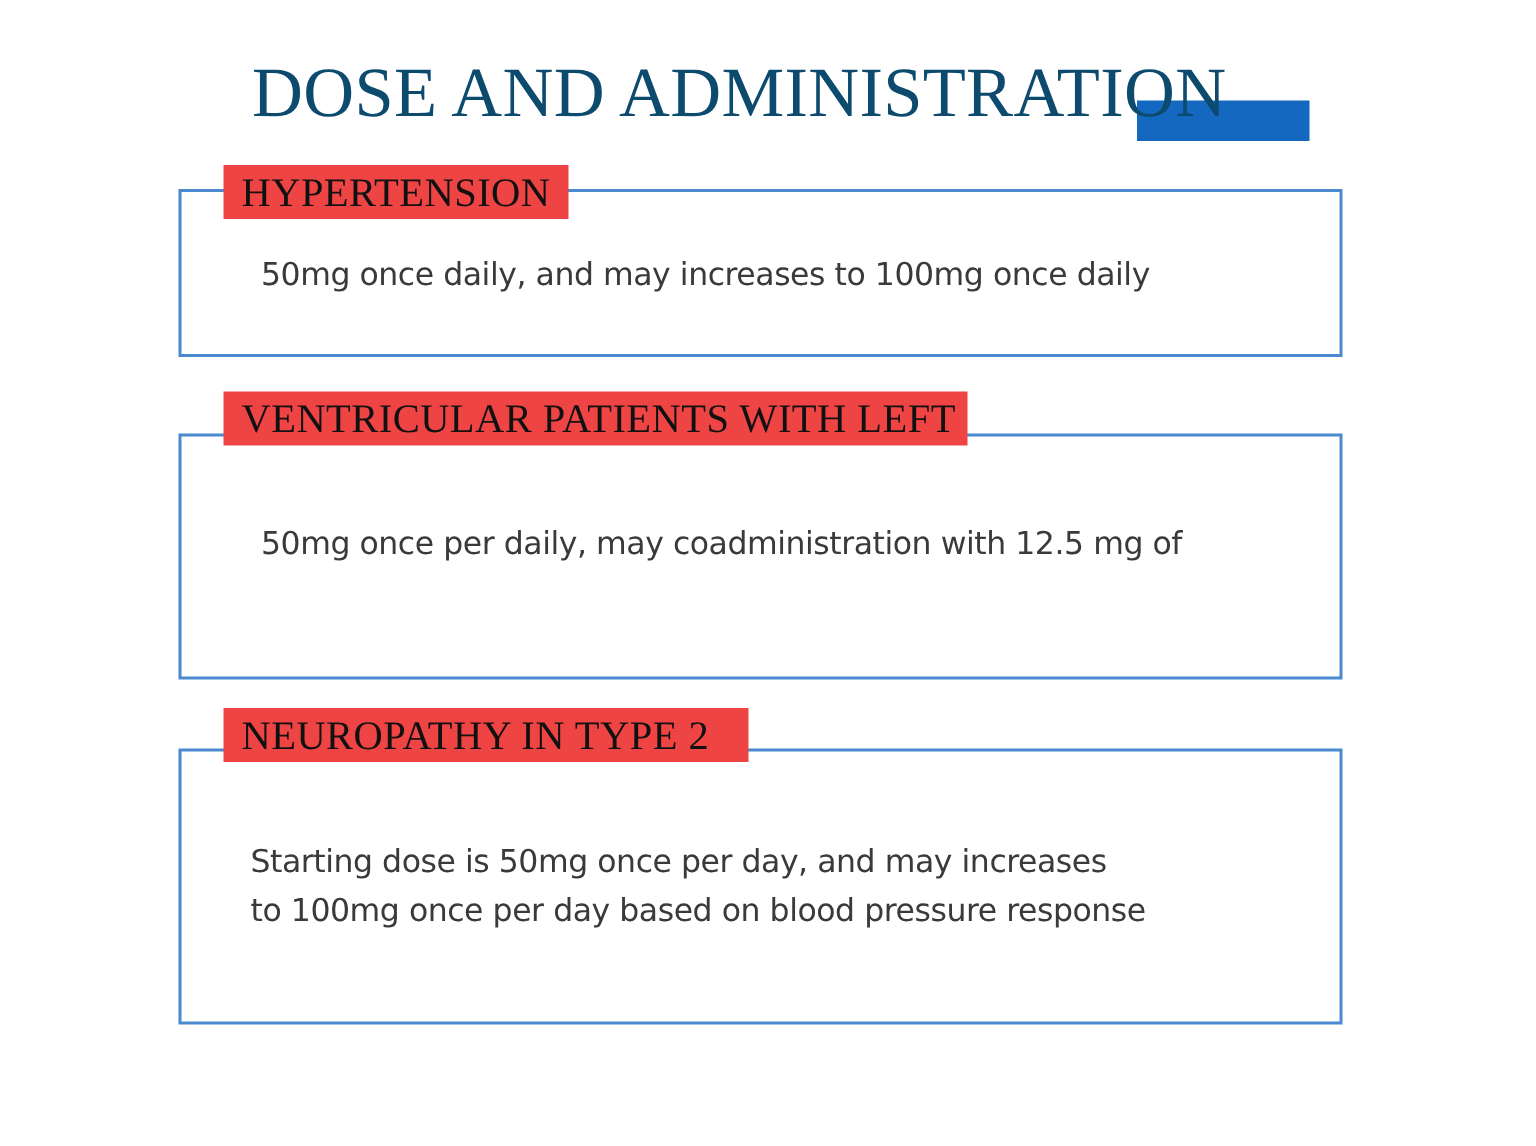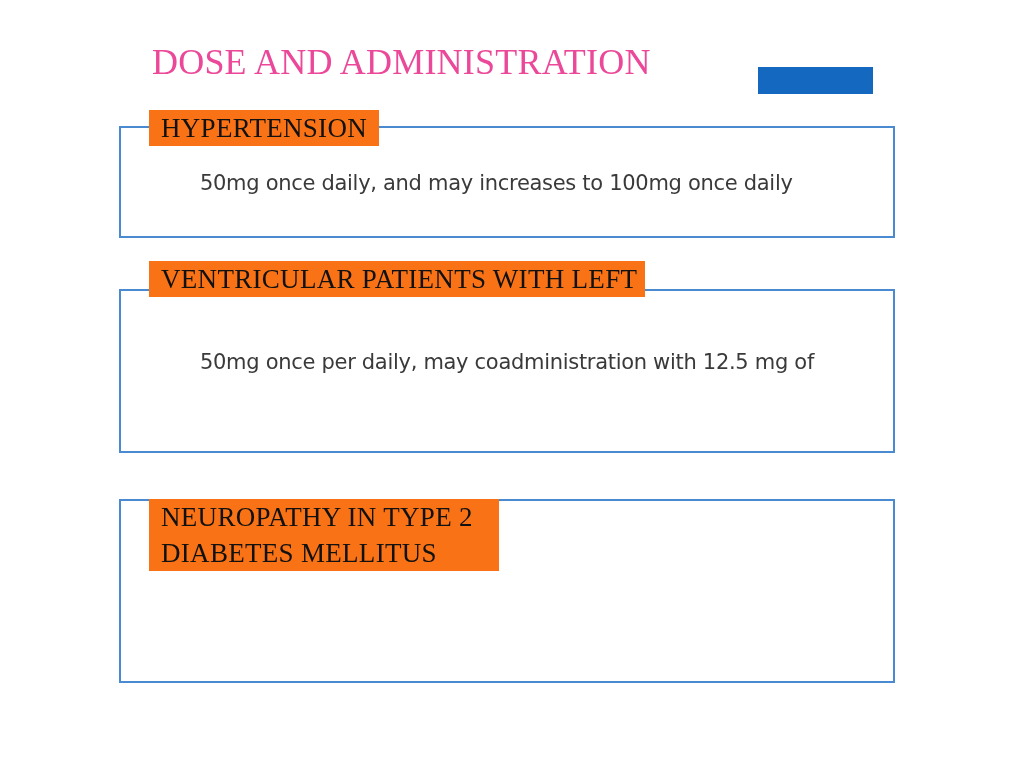--- a/index.html
+++ b/index.html
@@ -1,23 +1,23 @@
 <!DOCTYPE html>
 <html><head>
 <meta charset="utf-8">
 <style>
   html, body { margin: 0; padding: 0; background: #ffffff; }
   body { width: 1024px; height: 764px; position: relative; overflow: hidden; }
   .accent-bar { position: absolute; left: 758px; top: 67px; width: 115px; height: 27px; background: #1468c0; z-index: 0; }
-  .title { position: absolute; left: 152px; top: 34px; margin: 0; font-family: "Liberation Serif", "DejaVu Serif", serif; font-weight: normal; font-size: 36px; line-height: 56px; color: #ec4899; letter-spacing: 0.2px; z-index: 1; white-space: nowrap; }
+  .title { position: absolute; left: 168px; top: 34px; margin: 0; font-family: "Liberation Serif", "DejaVu Serif", serif; font-weight: normal; font-size: 47px; line-height: 56px; color: #0c4a6e; letter-spacing: 0.2px; z-index: 1; white-space: nowrap; }
   .section-box { position: absolute; left: 119px; width: 776px; border: 2px solid #4a8ad0; box-sizing: border-box; background: transparent; }
-  .heading { position: absolute; left: 150px; background: #f97316; padding: 0 12px 0 12px; font-family: "Liberation Serif", "DejaVu Serif", serif; font-size: 27px; line-height: 36px; color: #111111; letter-spacing: 0.3px; }
+  .heading { position: absolute; left: 150px; background: #ef4444; padding: 0 12px 0 12px; font-family: "Liberation Serif", "DejaVu Serif", serif; font-size: 27px; line-height: 36px; color: #111111; letter-spacing: 0.3px; }
   .heading span { display: block; }
   .heading .line2 { background: transparent; }
-  .body-text { position: absolute; font-family: "DejaVu Sans", "Liberation Sans", sans-serif; font-size: 21px; line-height: 33px; color: #3a3a3a; font-weight: normal; letter-spacing: -0.3px; margin-left: 26px; }
+  .body-text { position: absolute; font-family: "DejaVu Sans", "Liberation Sans", sans-serif; font-size: 21px; line-height: 33px; color: #3a3a3a; font-weight: normal; letter-spacing: -0.3px; }
   .body-text span { display: block; white-space: nowrap; }
 </style>
 </head>
 <body>
 
 <div class="accent-bar"></div>
 <h1 class="title">DOSE AND ADMINISTRATION</h1>
 
 <div class="section-box" style="top:126px; height:112px;"></div>
 <div class="heading" style="top:110px; left:149px; padding:0 12px 0 12px;">
@@ -29,18 +29,19 @@
 
 <div class="section-box" style="top:289px; height:164px;"></div>
 <div class="heading" style="top:261px; left:149px; padding:0 8px 0 12px;">
   <span>VENTRICULAR PATIENTS WITH LEFT</span>
 </div>
 <div class="body-text" style="left:174px; top:346px;">
   <span>50mg once per daily, may coadministration with 12.5 mg of</span>
 </div>
 
 <div class="section-box" style="top:499px; height:184px;"></div>
-<div class="heading" style="top:472px; left:149px; padding:0 26px 0 12px;margin-top:27px;">
+<div class="heading" style="top:472px; left:149px; padding:0 26px 0 12px;">
   <span>NEUROPATHY IN TYPE 2</span>
-  <span class="line2">DIABETES MELLITUS</span>
 </div>
 <div class="body-text" style="left:167px; top:558px;">
+  <span>Starting dose is 50mg once per day, and may increases</span>
+  <span>to 100mg once per day based on blood pressure response</span>
 </div>
 
 </body></html>

